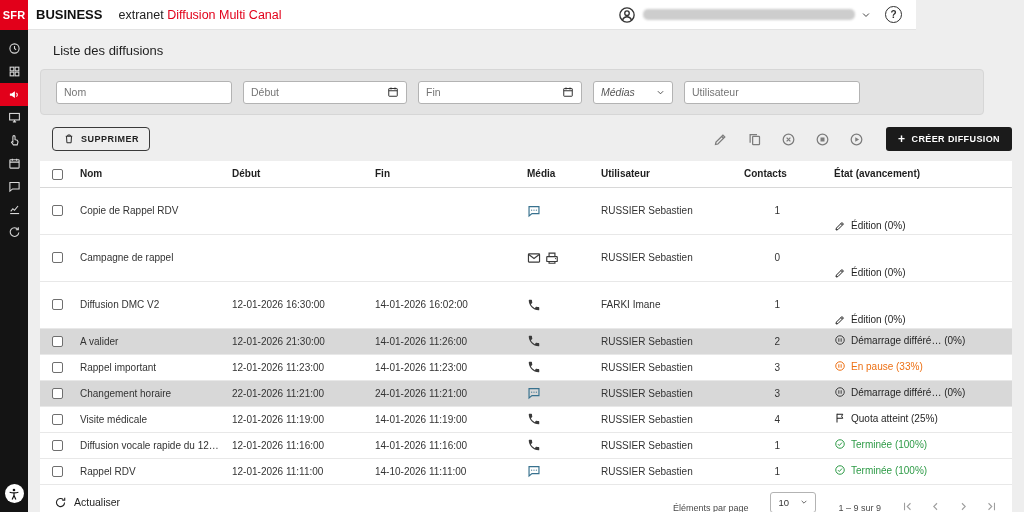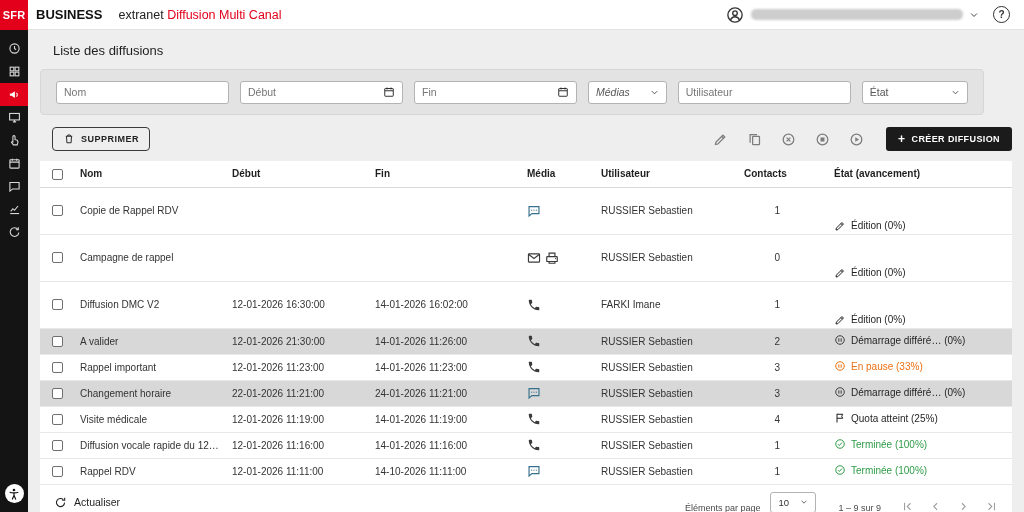--- a/index.html
+++ b/index.html
@@ -4,21 +4,21 @@
 <style>
   * { box-sizing: border-box; margin: 0; padding: 0; }
   html,body { width:1024px; height:512px; }
   body {
     font-family: "Liberation Sans", sans-serif;
     background:#eeeeee; position:relative; overflow:hidden; color:#222;
   }
   svg { display:block; }
 
   
-  .header { position:absolute; top:0; left:0; width:1024px; height:30px; background:#fff;
+  .header { position:absolute; top:0; left:0; width:916px; height:30px; background:#fff;
             border-bottom:1px solid #e3e3e3; display:flex; align-items:center; z-index:10; }
   .logo { width:28px; height:30px; background:#e2001a; color:#fff; font-weight:bold; font-size:11px;
           display:flex; align-items:center; justify-content:center; letter-spacing:.2px; }
   .brand { font-weight:bold; font-size:13px; margin-left:8px; color:#111; }
   .app { margin-left:16px; font-size:12.5px; color:#222; }
   .app .red { color:#e2001a; }
   .header-right { margin-left:auto; display:flex; align-items:center; padding-right:14px; }
   .person { width:18px; height:18px; color:#333; margin-right:7px; }
   .redacted { width:212px; height:11px; background:#cdcdcd; border-radius:5px; filter:blur(1.3px); }
   .chev-sm { width:10px; height:10px; color:#444; margin-left:6px; }
@@ -90,21 +90,21 @@
   .t-quota { color:#1f1f1f; }
   .t-done { color:#2e9b47; }
 
   
   .table-footer { display:flex; align-items:center; height:35px; padding:0 14px; background:#fff; }
   .refresh-btn { display:flex; align-items:center; gap:7px; font-size:10.5px; color:#1f1f1f; background:none;
                  border:none; cursor:pointer; font-family:"Liberation Sans",sans-serif; }
   .refresh-btn svg { width:13px; height:13px; color:#222; }
   .footer-right { margin-left:auto; display:flex; align-items:flex-end; font-size:9px; color:#4a4a4a; }
   .psize { width:46px; height:21px; border:1px solid #b3b3b3; border-radius:3px; background:#fff;
-           display:flex; align-items:center; justify-content:space-between; padding:0 7px; margin-left:10px;
+           display:flex; align-items:center; justify-content:space-between; padding:0 7px; margin-left:22px;
            font-size:9.5px; color:#333; }
   .psize svg { width:8px; height:8px; color:#444; }
   .range { margin-left:22px; }
   .pag { display:flex; align-items:center; gap:15px; margin-left:20px; color:#9e9e9e; }
   .pag svg { width:13px; height:13px; }
 </style>
 </head>
 <body>
 
 <svg width="0" height="0" style="position:absolute" aria-hidden="true">
@@ -322,26 +322,20 @@
         </svg>
     </div>
     <div class="fselect w-medias">
       <span>Médias</span>
       <svg>
           <use href="#i-chevdown"></use>
         </svg>
     </div>
     <div class="fwrap w-user">
       <input value="" placeholder="Utilisateur" style="">
-    </div>
-    <div class="fselect w-etat" style="margin-left:auto">
-      <span>État</span>
-      <svg>
-          <use href="#i-chevdown"></use>
-        </svg>
     </div>
   </div>
 
   <div class="toolbar">
     <button class="btn-supprimer">
       <svg>
           <use href="#i-trash"></use>
         </svg>
       <span>SUPPRIMER</span>
     </button>

